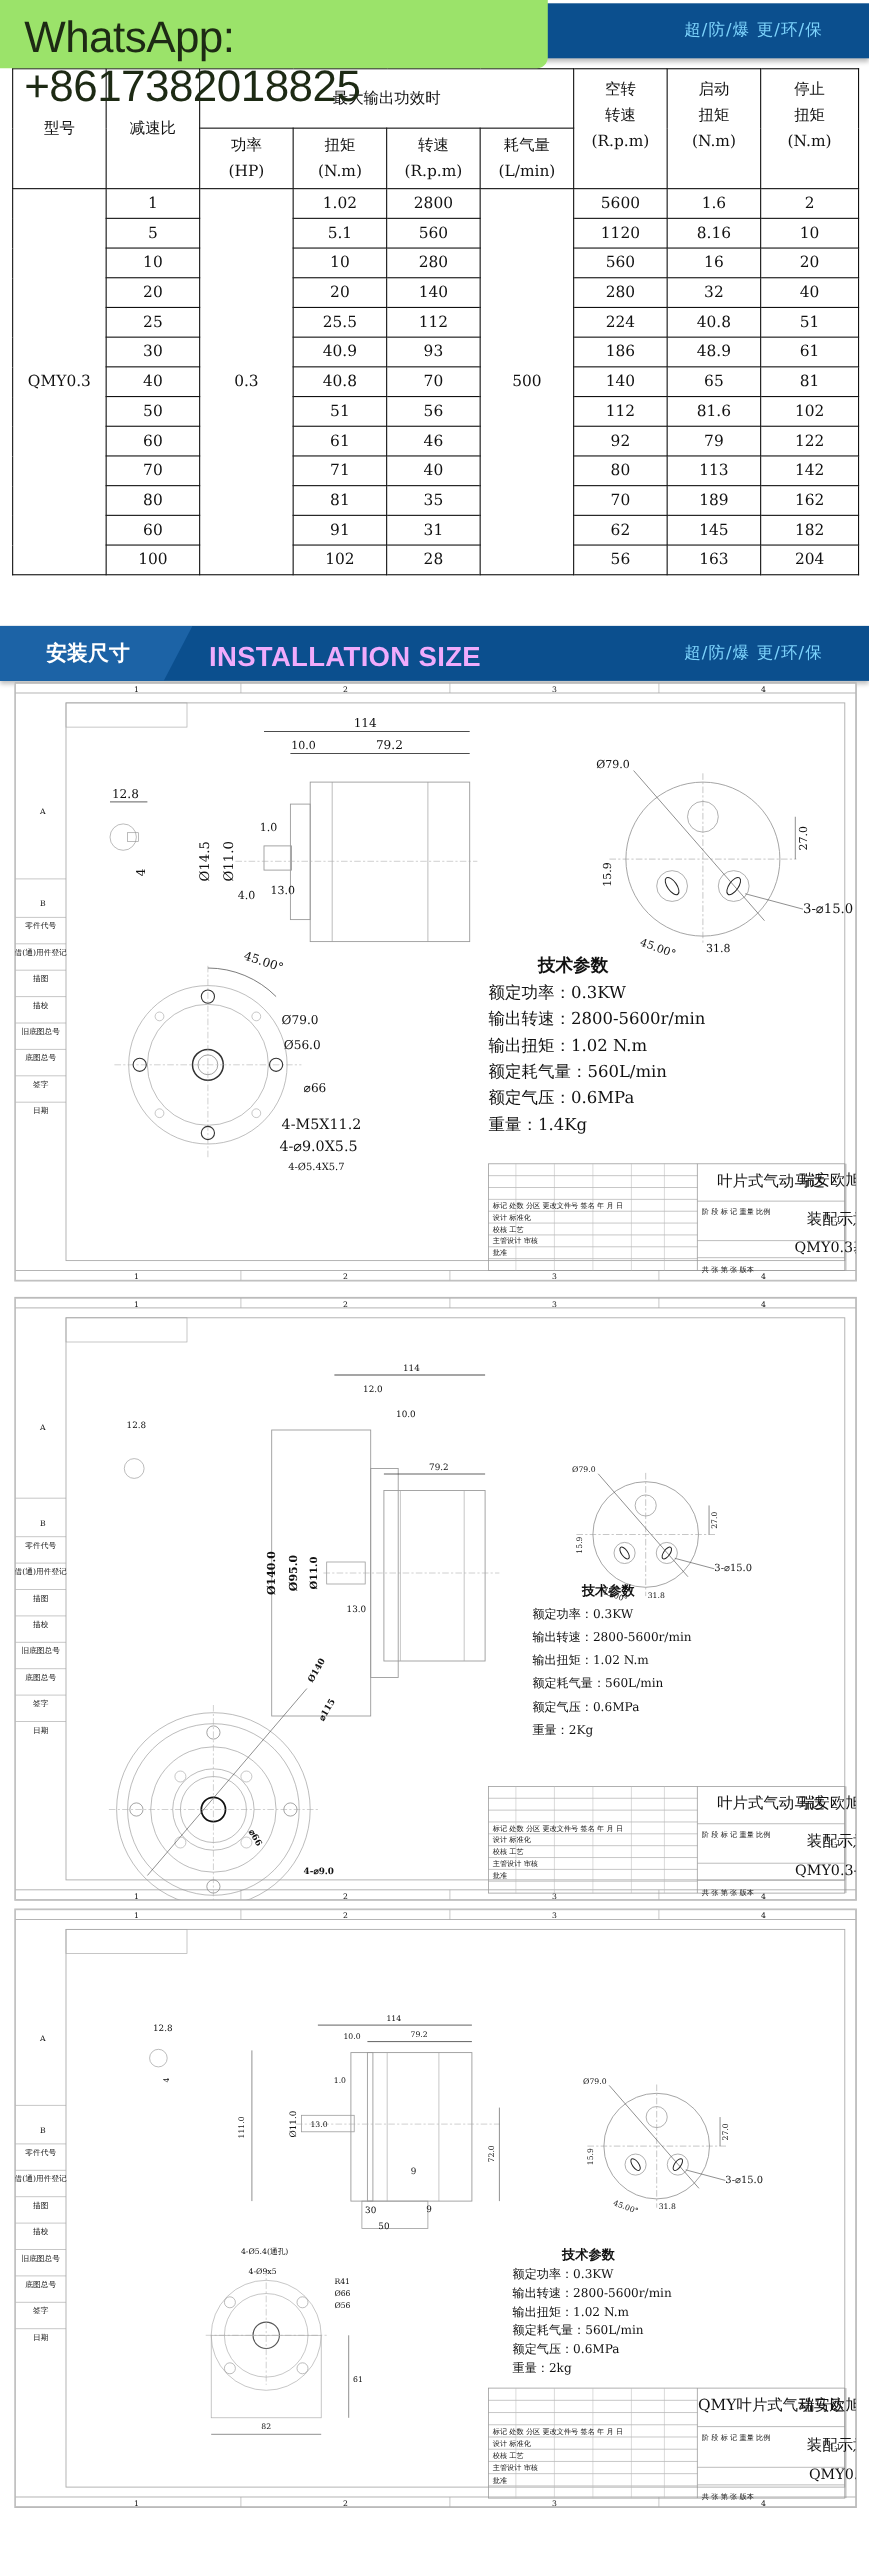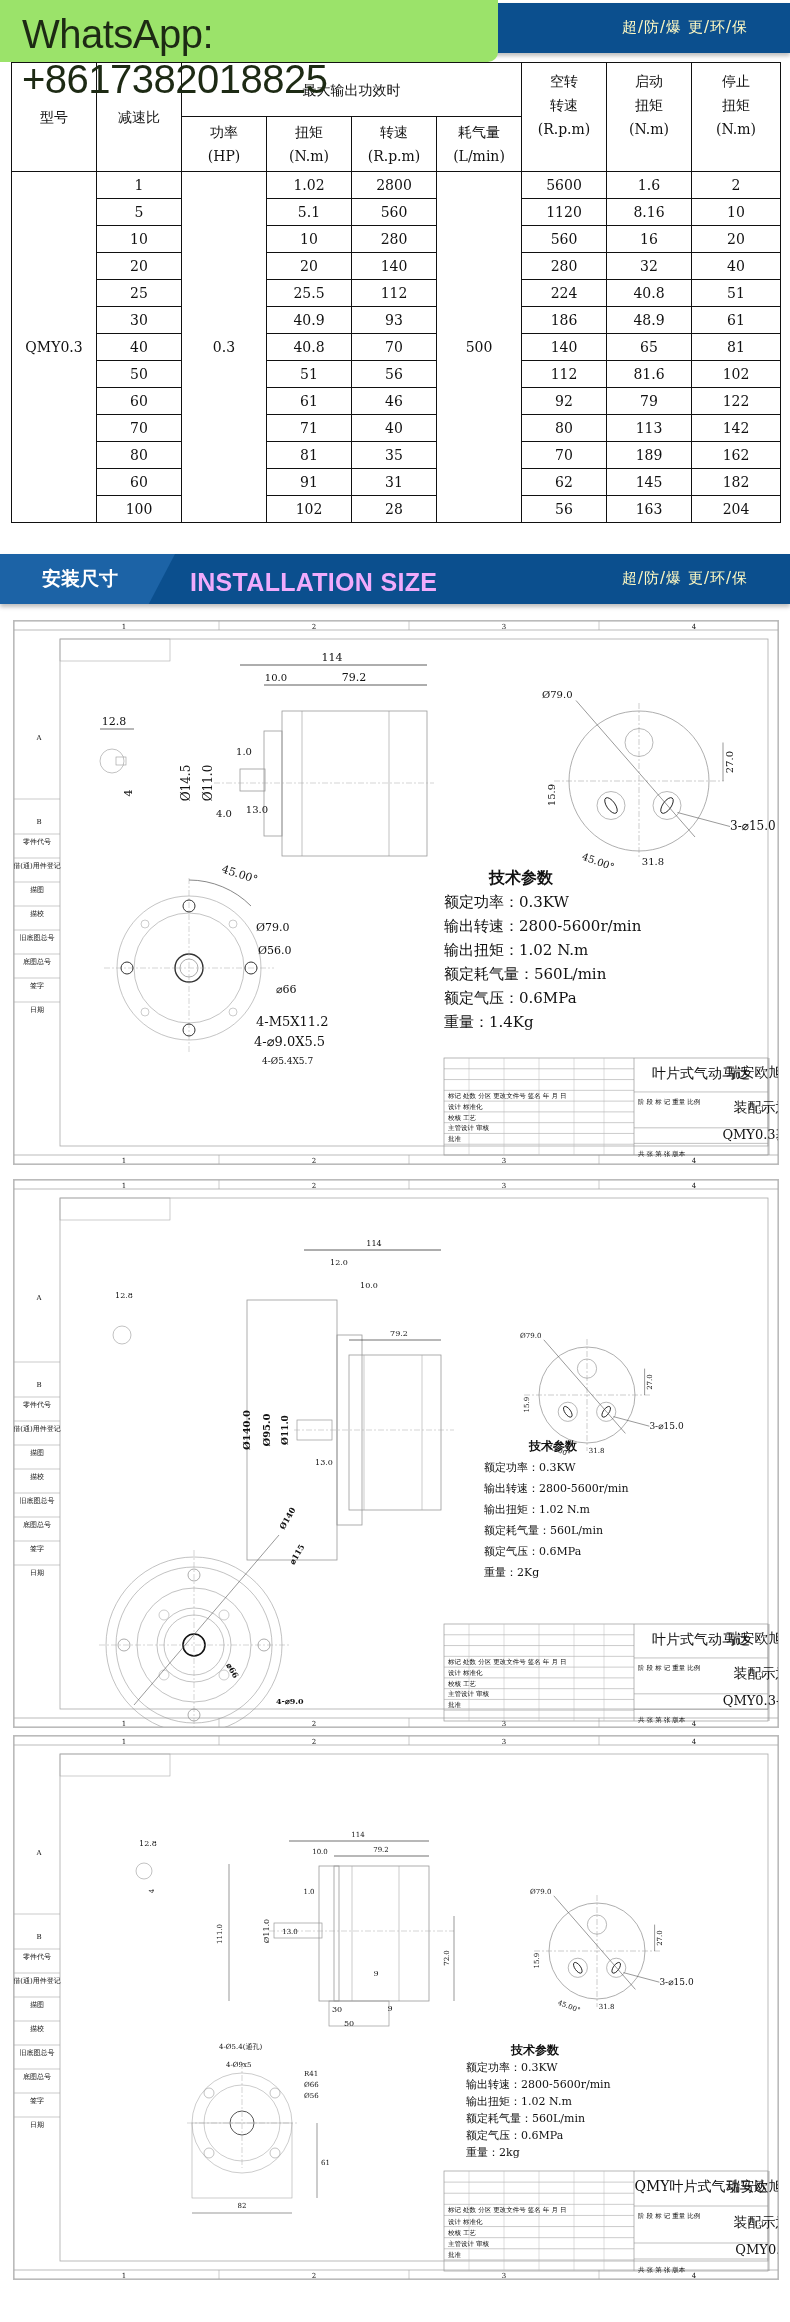--- a/index.html
+++ b/index.html
@@ -1,23 +1,23 @@
 <!DOCTYPE html>
 <html><head>
 <meta charset="utf-8">
 <style>
   html,body{margin:0;padding:0;background:#fff;}
   body{width:790px;height:2322px;position:relative;overflow:hidden;font-family:"DejaVu Serif","Liberation Serif",serif;color:#111;}
   .banner{position:absolute;left:0;width:790px;height:50px;background:#0b4f8e;box-shadow:0 3px 4px rgba(0,0,0,0.25);}
   .banner .left-seg{position:absolute;left:0;top:0;height:50px;width:175px;background:#1c63a6;clip-path:polygon(0 0,100% 0,85% 100%,0 100%);}
   .banner .cn{position:absolute;left:42px;top:12px;font-family:"DejaVu Sans",sans-serif;font-size:19px;font-weight:bold;color:#fff;}
   .banner .en{position:absolute;left:190px;top:14px;font-family:"Liberation Sans",sans-serif;font-size:25px;font-weight:bold;color:#f0abfc;letter-spacing:0.3px;}
-  .banner .slogan{position:absolute;right:42px;top:15px;font-family:"DejaVu Sans",sans-serif;font-size:15px;color:#fef9c3;letter-spacing:1px;}
+  .banner .slogan{position:absolute;right:42px;top:15px;font-family:"DejaVu Sans",sans-serif;font-size:15px;color:#7dd3fc;letter-spacing:1px;}
   #banner-top{top:3px;}
-  #banner-install{top:554px;}
+  #banner-install{top:569px;}
 
   .wa{position:absolute;left:0;top:0;width:498px;height:62px;background:#9be36a;border-radius:0 0 10px 0;z-index:5;}
   .wa span{position:absolute;left:22px;top:12px;font-family:"Liberation Sans",sans-serif;font-size:40px;color:#1d2a14;letter-spacing:-0.5px;}
 
   table.spec{position:absolute;left:11px;top:62px;border-collapse:collapse;width:769px;table-layout:fixed;}
   table.spec td, table.spec th{border:1.5px solid #111;text-align:center;font-weight:normal;font-size:14px;font-family:"DejaVu Serif","Liberation Serif",serif;padding:0;}
   table.spec th{font-size:14px;line-height:24px;}
   table.spec td{height:26px;}
 
   .sheet{position:absolute;left:13px;width:764px;border:1px solid #bbb;background:#fff;}

